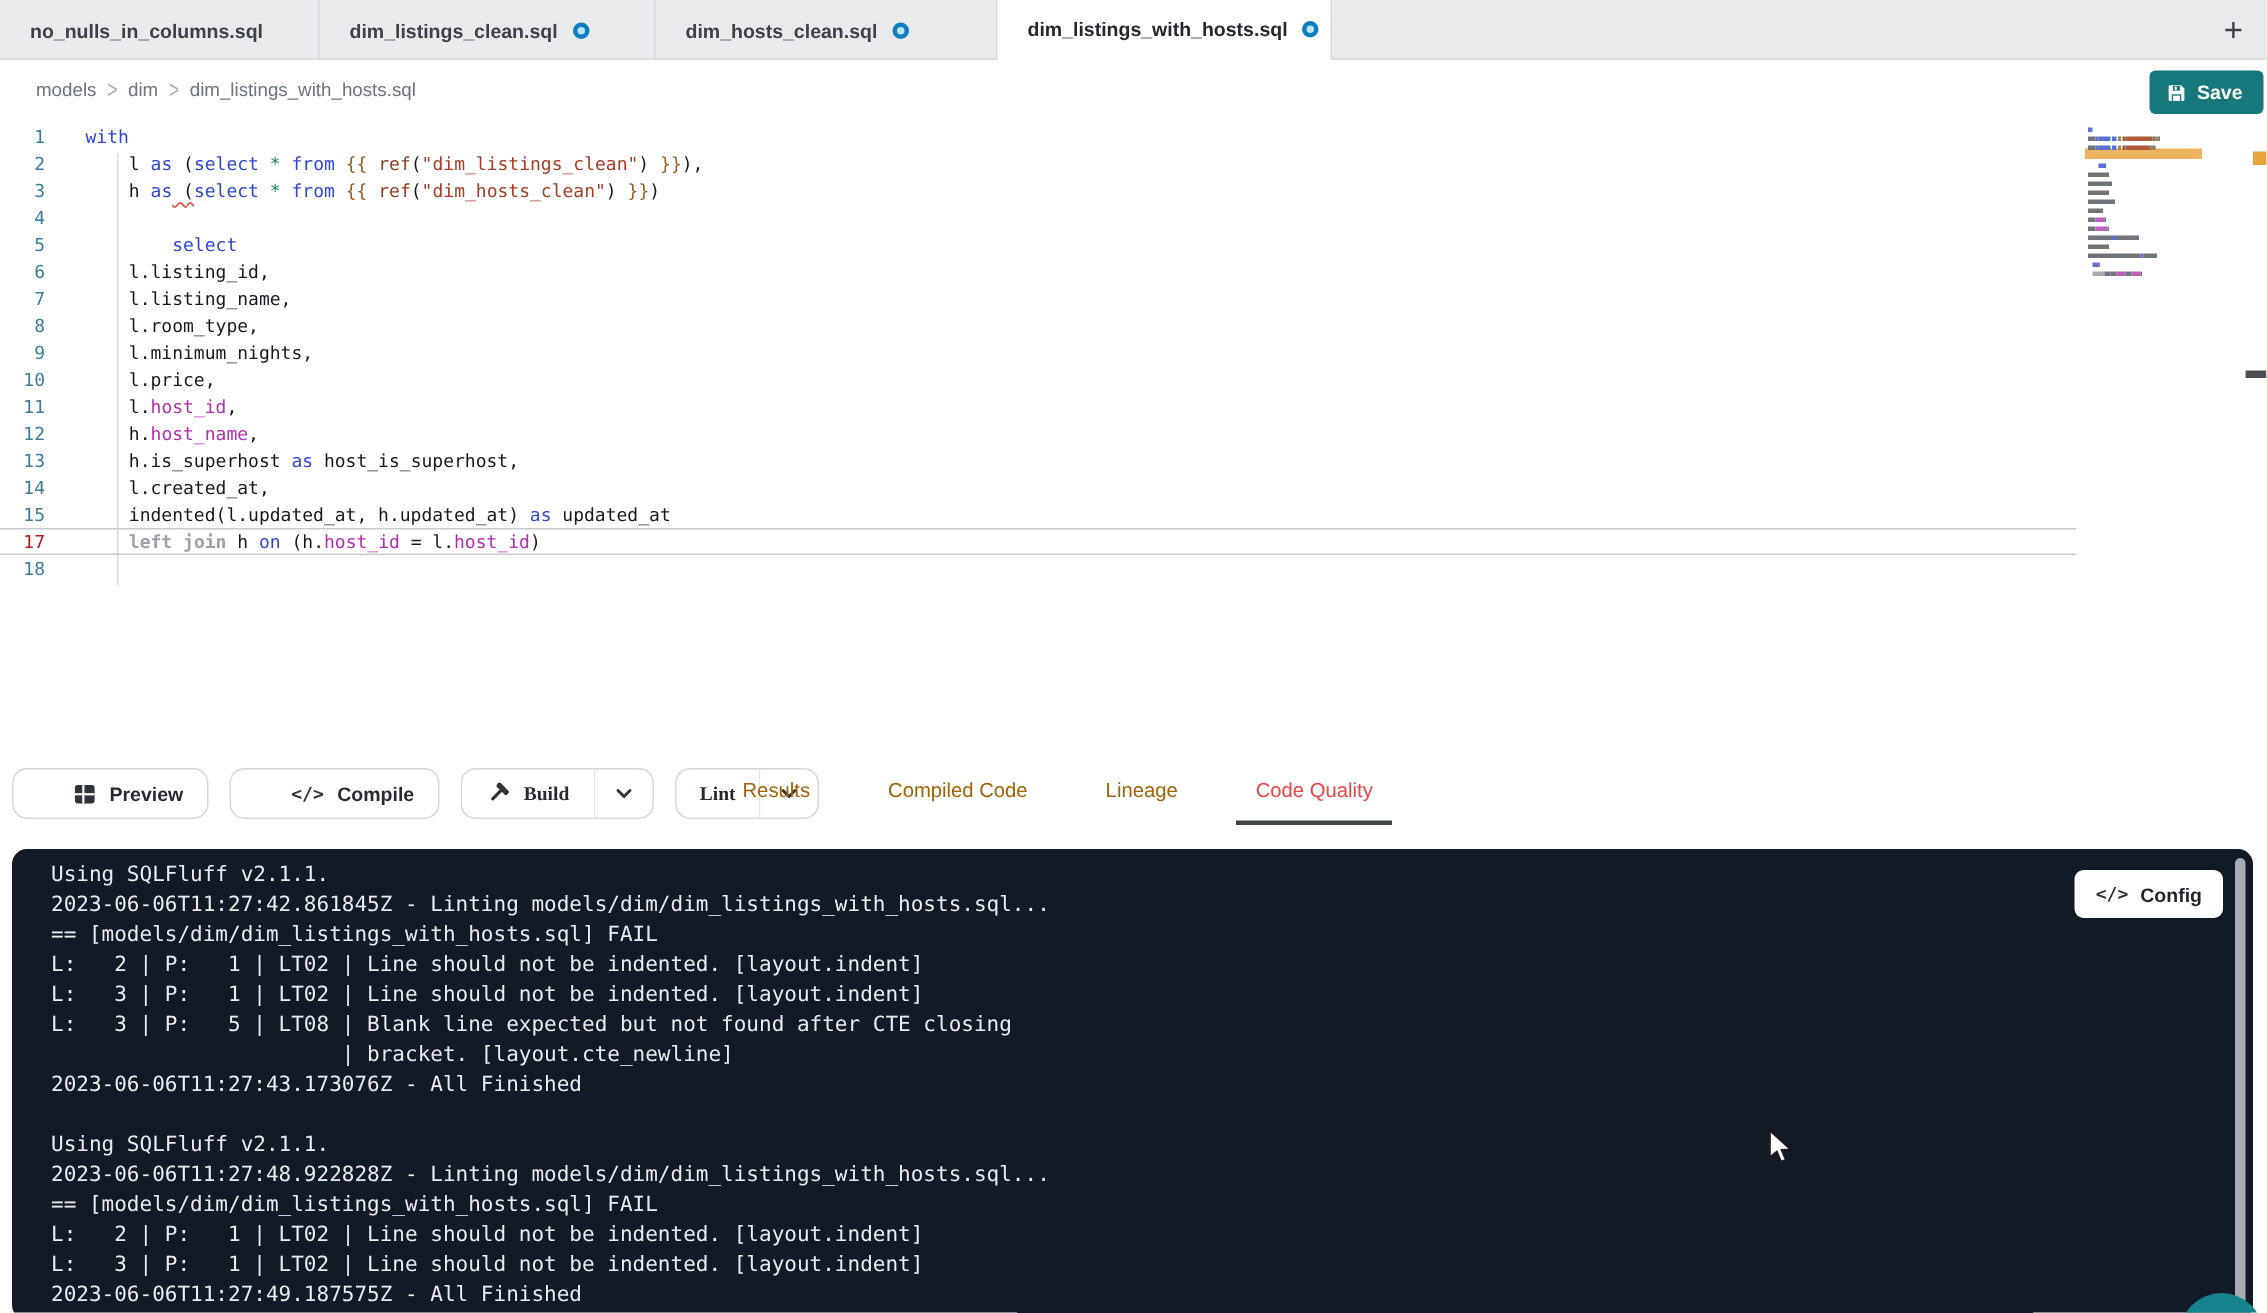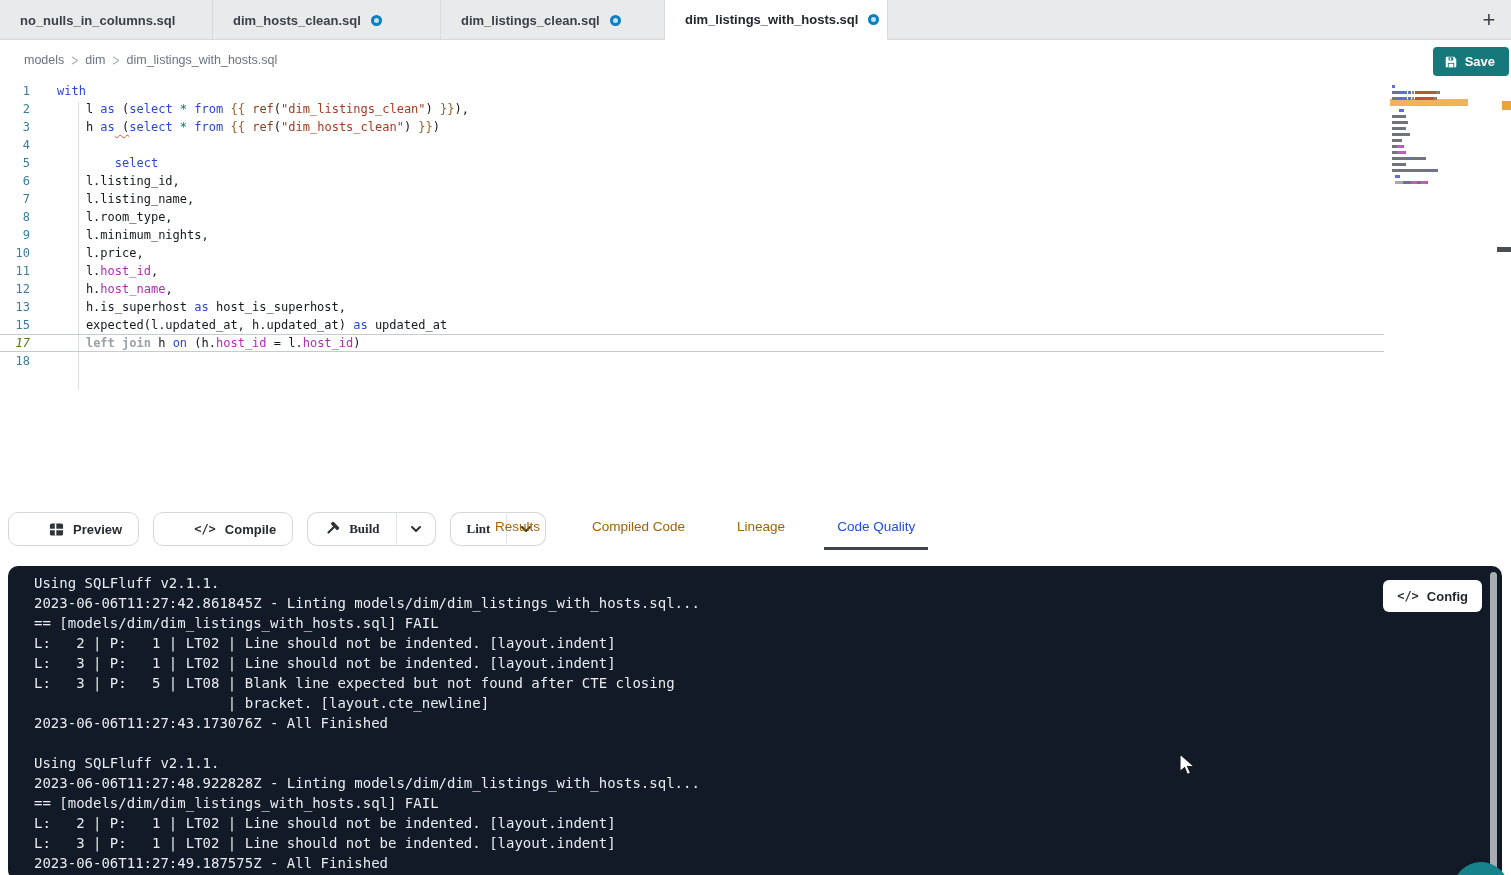--- a/index.html
+++ b/index.html
@@ -30,21 +30,21 @@
     background:#17787c; border-radius:4px; display:flex; align-items:center; gap:7px;
     color:#fff; font-size:13px; font-weight:700; cursor:pointer; }
 
   
   .editor { position:absolute; left:0; top:80px; width:1511px; height:426px; background:#fff; }
   #code-lines { position:absolute; left:0; top:2px; width:1384px;
     font-family:"DejaVu Sans Mono", monospace; font-size:12px; }
   .cl { height:18px; line-height:18px; display:flex; white-space:pre; }
   .cl.current { border-top:1px solid #c8cbce; border-bottom:1px solid #c8cbce; height:18px; line-height:16px; }
   .ln { width:30px; text-align:right; color:#3b7c9c; flex:0 0 auto; }
-  .cl.current .ln { color:#4d7c0f;font-style:italic; }
+  .cl.current .ln { color:#b91c1c; }
   .code { margin-left:27px; color:#15181c; }
   .tk-kw { color:#2c45d6; }
   .tk-pl { color:#15181c; }
   .tk-vr { color:#b32bb3; }
   .tk-op { color:#0d7d6c; }
   .tk-jj { color:#9a5d22; }
   .tk-fn { color:#8d3f1d; }
   .tk-st { color:#a43b22; }
   .tk-gr { color:#9ba1a8;font-weight:bold; }
   .tk-sq { color:#15181c; text-decoration:underline wavy #e2483d 1px; text-underline-offset:3px; }
@@ -69,21 +69,21 @@
   .btn-group .btn.main { border-radius:10px 0 0 10px; border-right:none;font-family:Liberation Serif, serif; }
   .btn-group .btn.chev { border-radius:0 10px 10px 0; padding:0 11px; border-left:1px solid #e2e4e7; }
   .btn-row > .btn { margin-left:14px;padding-left:40px; }
   .btn-row > .btn:first-child { margin-left:0; }
   .code-glyph { font-family:"DejaVu Sans Mono", monospace; font-weight:700; font-size:12px; color:#2f343b; }
 
   .panel-tabs { position:absolute; left:482px; top:0; height:47px; display:flex; }
   .ptab { padding:0 13px; display:flex; align-items:center; font-size:13.5px; color:#a16207;
     cursor:pointer; border-bottom:3px solid transparent; margin-left:26px; height:44px; }
   .ptab:first-child { margin-left:0; }
-  .ptab.active { border-bottom-color:#40454b; font-weight:400; color:#1d4ed8; }
+  .ptab.active { border-bottom-color:#40454b; font-weight:400; color:#ef4444; }
 
   
   .terminal { position:absolute; left:8px; top:566px; width:1494px; height:314px;
     background:#131a27; border-radius:10px; }
   #terminal-text { position:absolute; left:26px; top:7px;
     font-family:"DejaVu Sans Mono", monospace; font-size:14px; font-weight:400;
     line-height:20px; color:#e8ebf0; white-space:pre; }
   .config-btn { position:absolute; right:20px; top:14px; height:32px; padding:0 14px;
     background:#fff; border-radius:6px; display:flex; align-items:center; gap:8px;
     font-size:13px; font-weight:600; color:#1f242c; cursor:pointer; }
@@ -98,26 +98,26 @@
 </head>
 <body>
 
 <div class="app">
 
   <div class="tabbar">
     <div class="tab" style="width:213px">
       <span class="tab-label">no_nulls_in_columns.sql</span>
 
     </div>
+    <div class="tab" style="width:224px">
+      <span class="tab-label">dim_listings_clean.sql</span>
+      <span class="dot" style="display: inline-block;"></span>
+    </div>
     <div class="tab" style="width:228px">
       <span class="tab-label">dim_hosts_clean.sql</span>
-      <span class="dot" style="display: inline-block;"></span>
-    </div>
-    <div class="tab" style="width:224px">
-      <span class="tab-label">dim_listings_clean.sql</span>
       <span class="dot" style="display: inline-block;"></span>
     </div>
     <div class="tab active" style="width:223px">
       <span class="tab-label">dim_listings_with_hosts.sql</span>
       <span class="dot" style="display: inline-block;"></span>
     </div>
     <div class="tab-new">
       <span>+</span>
     </div>
   </div>
@@ -153,21 +153,22 @@
         <div class="cl"><span class="ln">4</span><span class="code"></span></div>
         <div class="cl"><span class="ln">5</span><span class="code"><span class="tk-pl">        </span><span class="tk-kw">select</span></span></div>
         <div class="cl"><span class="ln">6</span><span class="code"><span class="tk-pl">    l.listing_id,</span></span></div>
         <div class="cl"><span class="ln">7</span><span class="code"><span class="tk-pl">    l.listing_name,</span></span></div>
         <div class="cl"><span class="ln">8</span><span class="code"><span class="tk-pl">    l.room_type,</span></span></div>
         <div class="cl"><span class="ln">9</span><span class="code"><span class="tk-pl">    l.minimum_nights,</span></span></div>
         <div class="cl"><span class="ln">10</span><span class="code"><span class="tk-pl">    l.price,</span></span></div>
         <div class="cl"><span class="ln">11</span><span class="code"><span class="tk-pl">    l.</span><span class="tk-vr">host_id</span><span class="tk-pl">,</span></span></div>
         <div class="cl"><span class="ln">12</span><span class="code"><span class="tk-pl">    h.</span><span class="tk-vr">host_name</span><span class="tk-pl">,</span></span></div>
         <div class="cl"><span class="ln">13</span><span class="code"><span class="tk-pl">    h.is_superhost </span><span class="tk-kw">as</span><span class="tk-pl"> host_is_superhost,</span></span></div>
-        <div class="cl"><span class="ln">15</span><span class="code"><span class="tk-pl">    expected(l.updated_at, h.updated_at) </span><span class="tk-kw">as</span><span class="tk-pl"> updated_at</span></span></div>
+        <div class="cl"><span class="ln">14</span><span class="code"><span class="tk-pl">    l.created_at,</span></span></div>
+        <div class="cl"><span class="ln">15</span><span class="code"><span class="tk-pl">    indented(l.updated_at, h.updated_at) </span><span class="tk-kw">as</span><span class="tk-pl"> updated_at</span></span></div>
         <div class="cl current"><span class="ln">17</span><span class="code"><span class="tk-pl">    </span><span class="tk-gr">left join</span><span class="tk-pl"> h </span><span class="tk-kw">on</span><span class="tk-pl"> (h.</span><span class="tk-vr">host_id</span><span class="tk-pl"> = l.</span><span class="tk-vr">host_id</span><span class="tk-pl">)</span></span></div>
         <div class="cl"><span class="ln">18</span><span class="code"></span></div>
       </div>
     <div class="mm-highlight"></div>
     <div id="minimap">
         <div class="mm-row">
           <span style="width: 3.4px; background: rgb(91, 111, 216);"></span>
         </div>
         <div class="mm-row">
           <span style="width: 5.1px; background: rgb(112, 117, 124);"></span>

